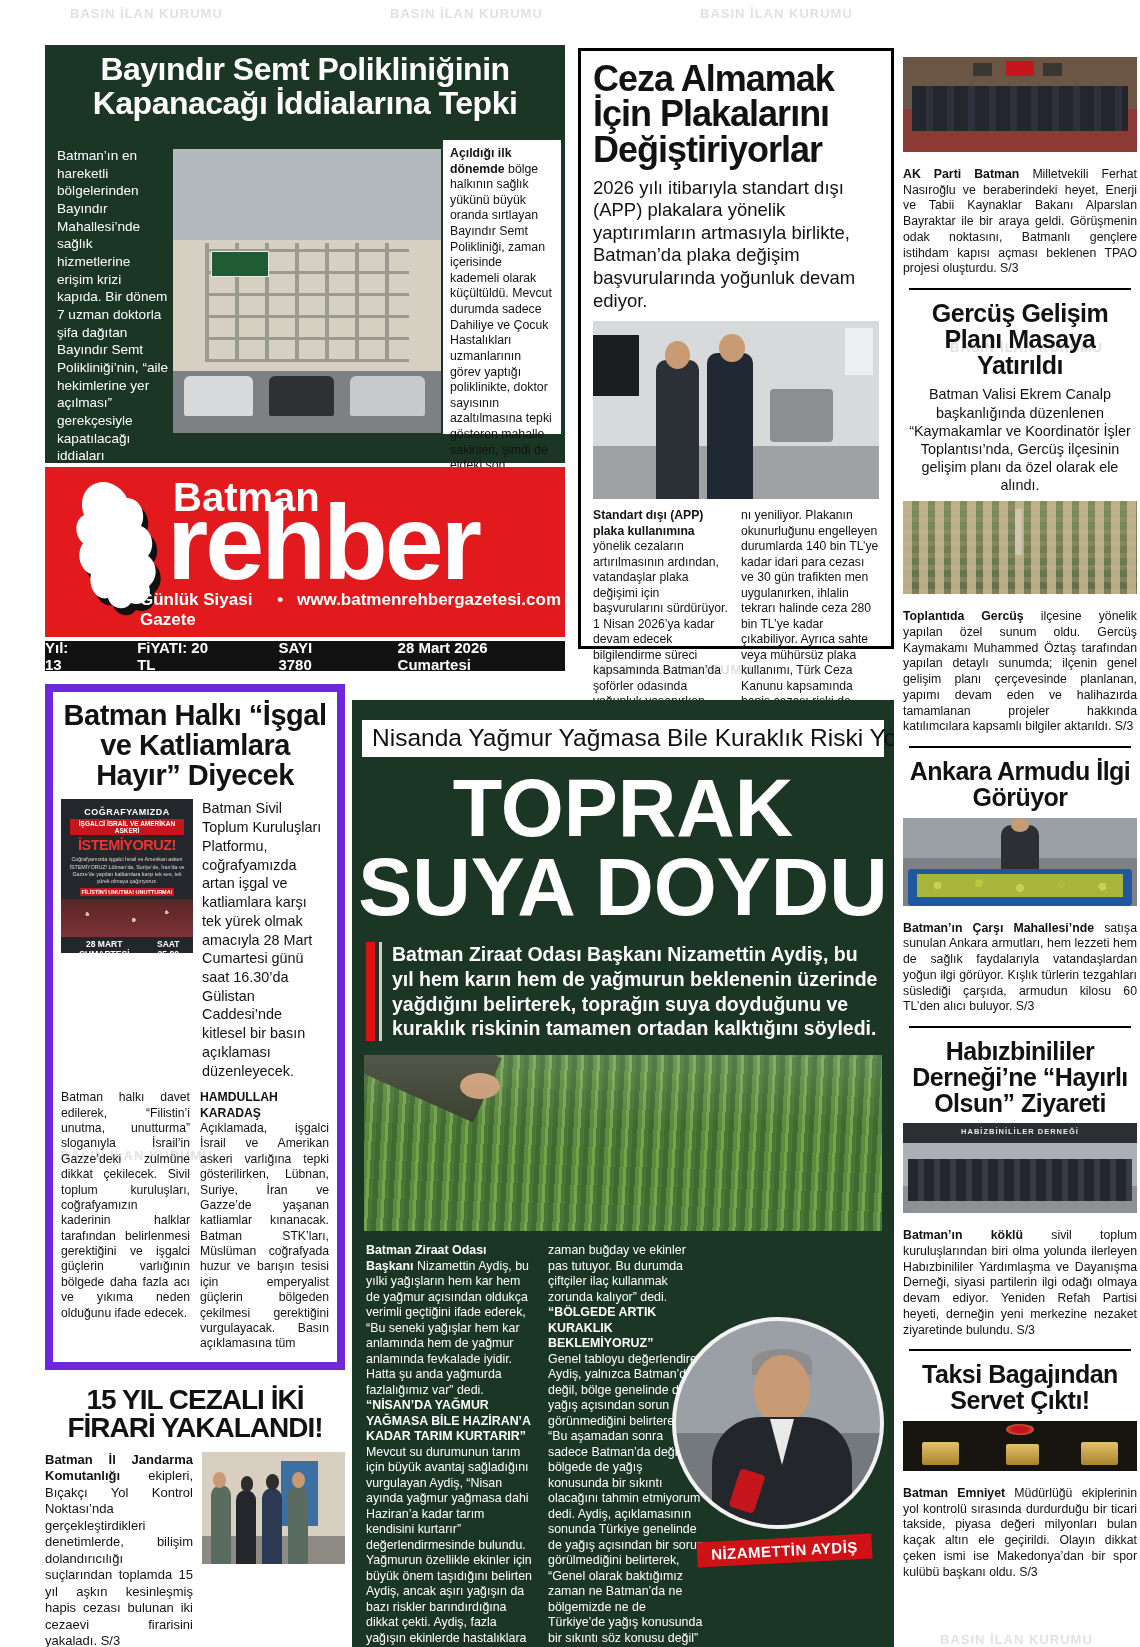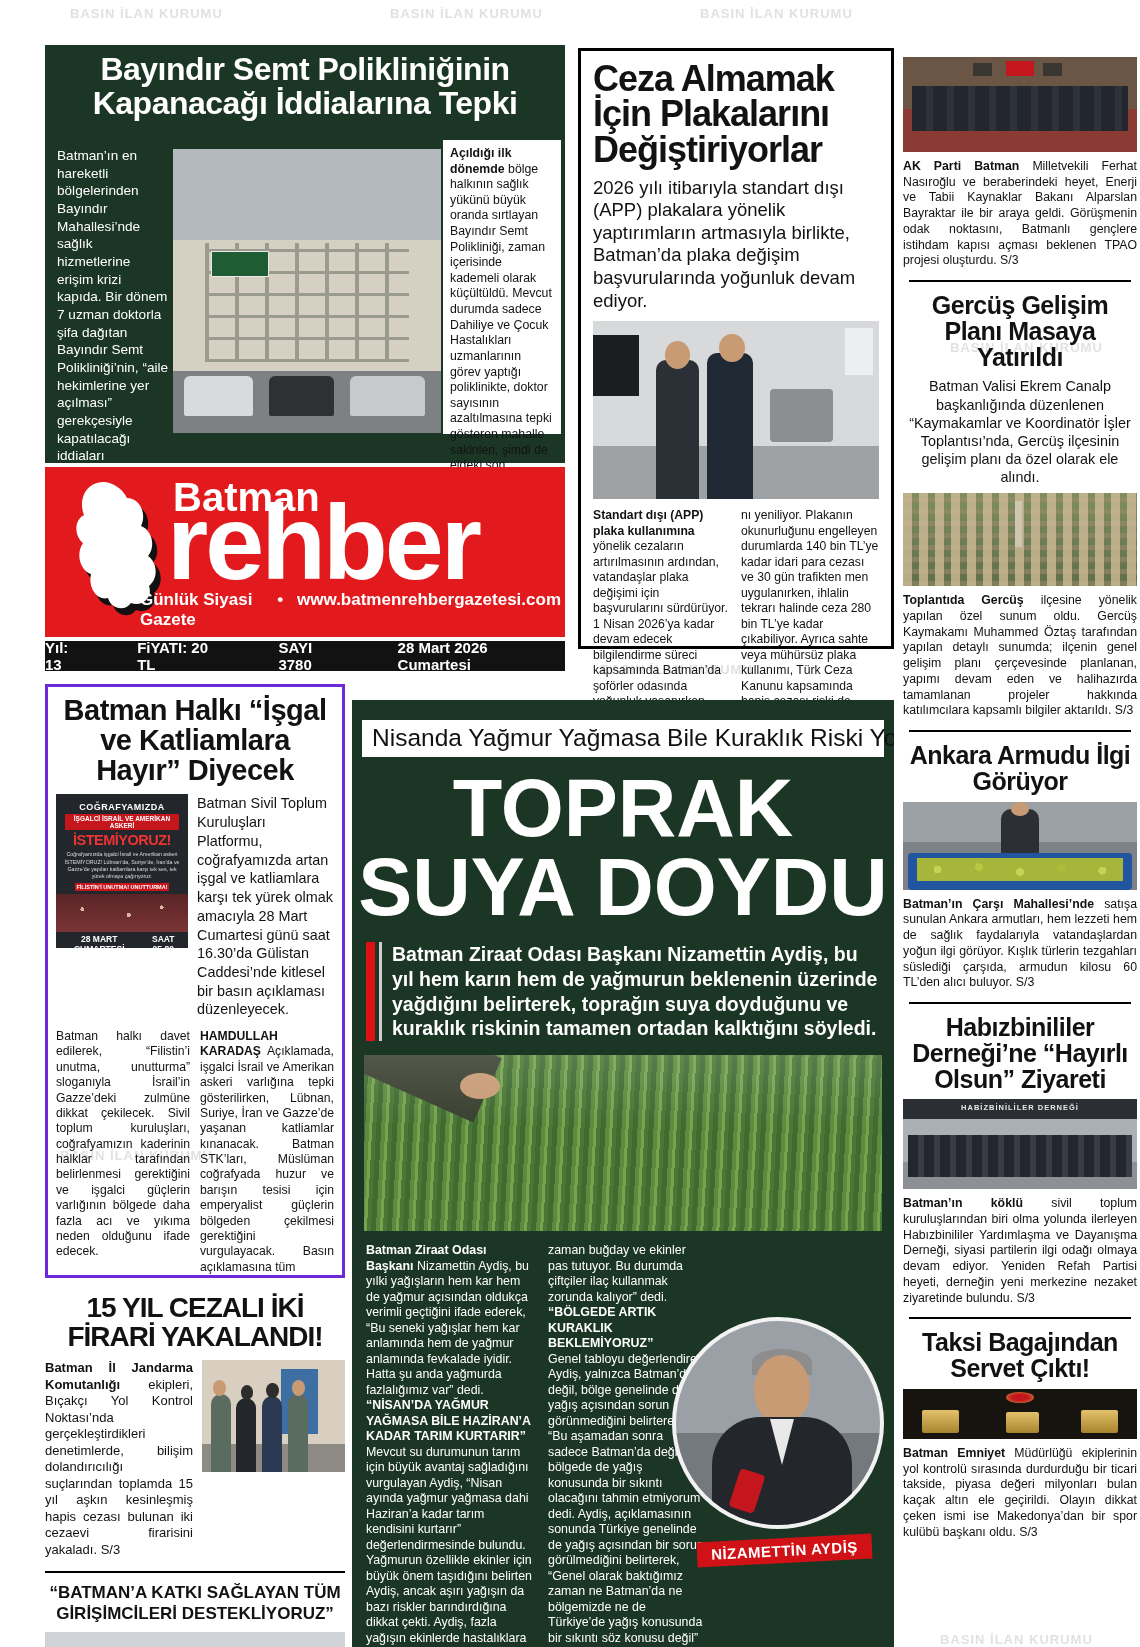--- a/index.html
+++ b/index.html
@@ -48,26 +48,26 @@
   .head-c{position:absolute; border-radius:50%; background:#c89b75;}
   .ceza-cols{display:flex; gap:10px; margin-top:9px; font-size:12.2px; line-height:1.27;}
   .ceza-cols>div{flex:1;}
 
   
   .rightcol{left:903px; top:50px; width:234px;}
   .rc-rule{border-top:2px solid #000; margin:11px 6px;}
   .rc-head{font-weight:bold; font-size:25px; line-height:1.03; text-align:center; letter-spacing:-0.5px;}
   .rc-head.red{color:var(--hl-red);}
   .rc-photo{margin-top:7px; position:relative; overflow:hidden;}
-  .rc-body{margin-top:7px; font-size:12.3px; line-height:1.28; text-align:justify;}
+  .rc-body{margin-top:15px; font-size:12.3px; line-height:1.28; text-align:justify;}
   .rc-lead-c{margin-top:7px; font-size:14.4px; line-height:1.26; text-align:center;}
 
   
   .leftcol{left:45px; top:684px; width:300px;}
-  .halki-box{border:3px solid #6d28d9; padding:8px 8px 0;}
+  .halki-box{border:8px solid #6d28d9; padding:8px 8px 10px;}
   .halki-head{font-weight:bold; font-size:29px; line-height:1.04; text-align:center; letter-spacing:-0.5px;}
   .halki-row{display:flex; gap:9px; margin-top:9px;}
   .poster{width:132px; height:154px; background:#23262b; color:#fff; flex:0 0 auto; padding:8px 5px 4px; text-align:center; position:relative; overflow:hidden;}
   .poster-top{font-size:9px; font-weight:bold; letter-spacing:.5px;}
   .poster-bar{background:#c5161d; color:#fff; font-size:6.5px; font-weight:bold; margin:2px 4px; padding:1px 0;}
   .poster-big{color:#e33; font-size:14.5px; font-weight:bold; letter-spacing:-0.5px;}
   .poster-note{font-size:5.3px; line-height:1.35; color:#ddd; margin:3px 2px;}
   .poster-slogan{background:#c5161d; color:#fff; font-size:5.5px; font-weight:bold; margin:0 14px; padding:1px 0;}
   .poster-crowd{height:38px; margin:3px -5px 2px; background:
       radial-gradient(circle at 20% 40%, #d8b6a0 0 2px, transparent 2px),

